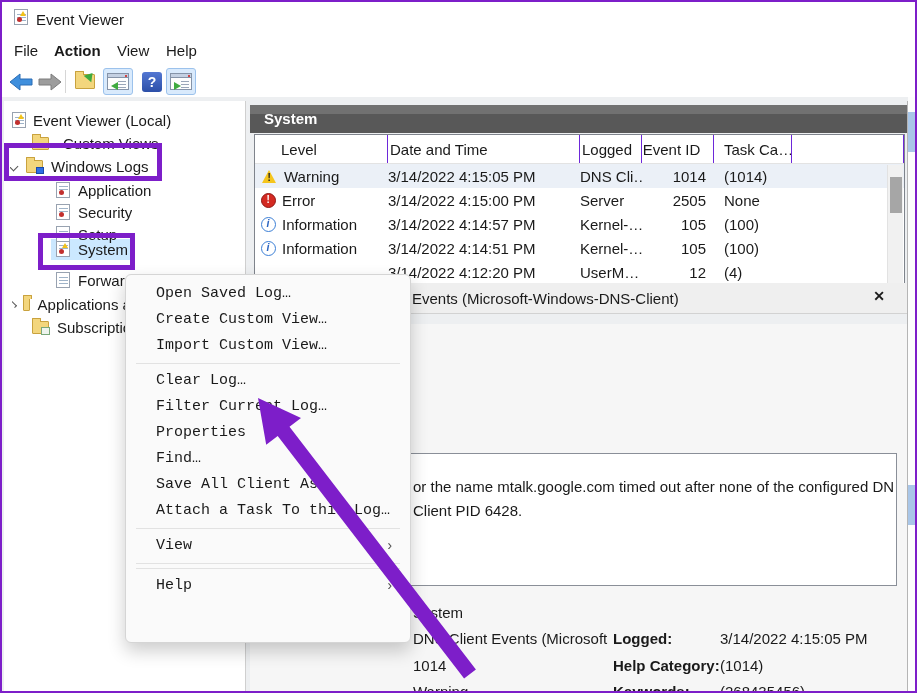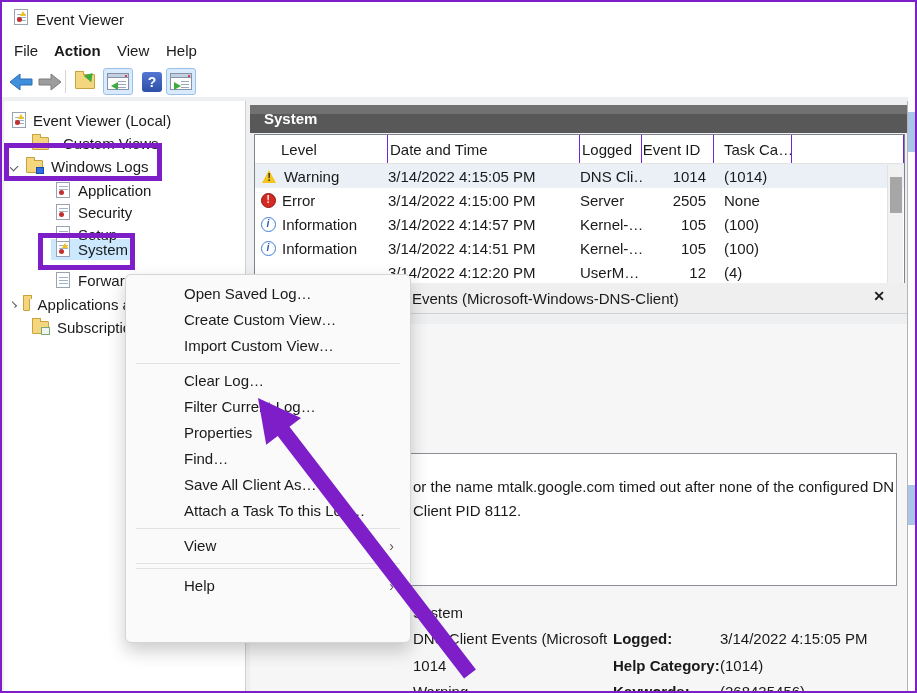--- a/index.html
+++ b/index.html
@@ -88,21 +88,21 @@
   .drval { position:absolute; left:470px; }
 
   
   .sliver-line { position:absolute; left:905px; top:99px; width:1px; height:592px; background:#b5b5b5; }
   .sliver { position:absolute; left:906px; top:95px; width:8px; height:596px; background:#fdfdfd; }
   .sliver .seg { position:absolute; left:0; width:8px; height:40px; background:#a9c6e8; }
 
   
   .ctxmenu { position:absolute; left:123px; top:272px; width:286px; height:369px; background:#fafafa;
              border:1px solid #d5d5d5; border-radius:6px; box-shadow:0 8px 18px rgba(0,0,0,.20); padding:6px 0; z-index:40; }
-  .mi { position:relative; height:26px; line-height:26px; padding-left:58px; font-size:15px; cursor:default; white-space:nowrap; }
+  .mi { position:relative; height:26px; line-height:26px; padding-left:30px; font-size:15px; cursor:default; white-space:nowrap;font-family:Liberation Mono, monospace; }
   .mi .sub { position:absolute; right:16px; top:0; color:#555; font-size:14px; }
   .msep { height:1px; background:#e2e2e2; margin:4px 10px; }
 
   
   .pbox { position:absolute; border:5px solid #7d1ec9; z-index:50; }
   #arrow { position:absolute; left:0; top:0; z-index:60; pointer-events:none; }
 
   
   .tb-svg { display:block; }
 </style>
@@ -318,21 +318,21 @@
     </div>
 
     <div class="pvheader">
       <span class="pvtitle">Events (Microsoft-Windows-DNS-Client)</span>
       <span class="pvclose">✕</span>
     </div>
 
     <div class="pvbody">
       <div class="descbox">
         <div style="top:24px;">or the name mtalk.google.com timed out after none of the configured DN</div>
-        <div style="top:48px;">Client PID 8112.</div>
+        <div style="top:48px;">Client PID 6428.</div>
       </div>
 
       <div class="drow" style="top:280px; width:657px;">
         <span class="dval">System</span>
       </div>
       <div class="drow" style="top:306px; width:657px;">
         <span class="dval">DNS Client Events (Microsoft</span>
         <span class="drlab">Logged:</span>
         <span class="drval">3/14/2022 4:15:05 PM</span>
       </div>

